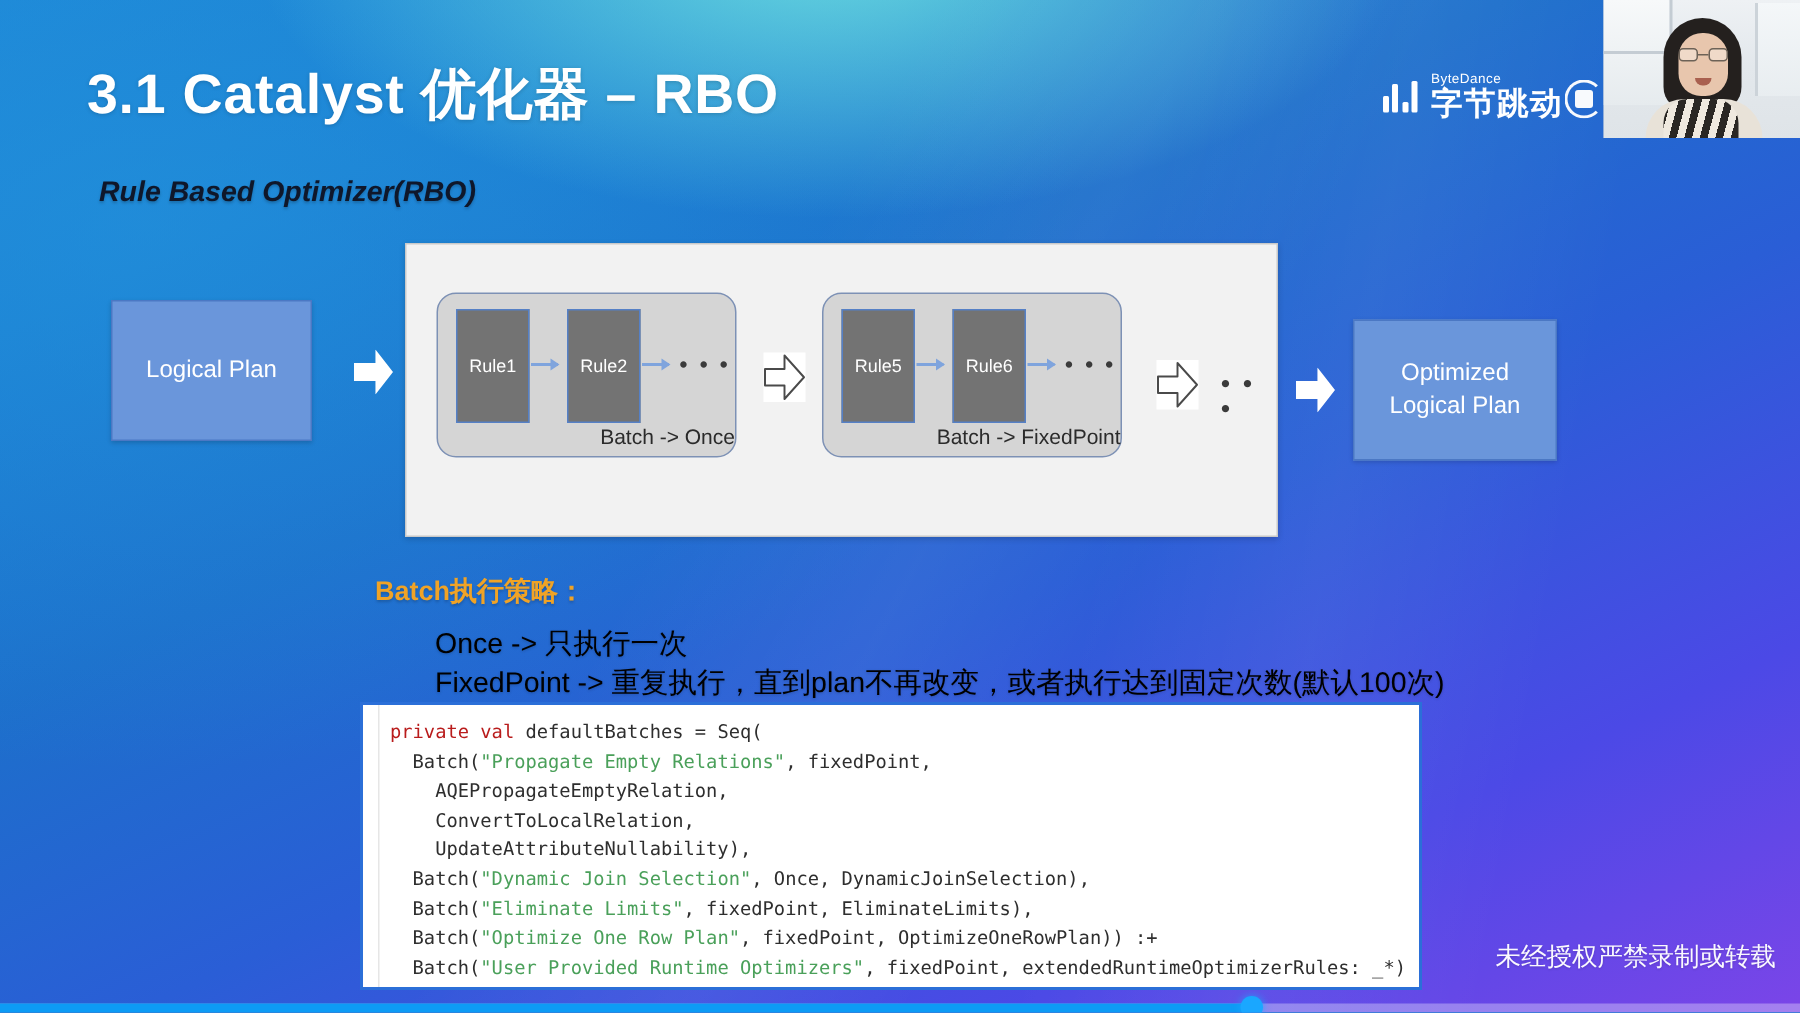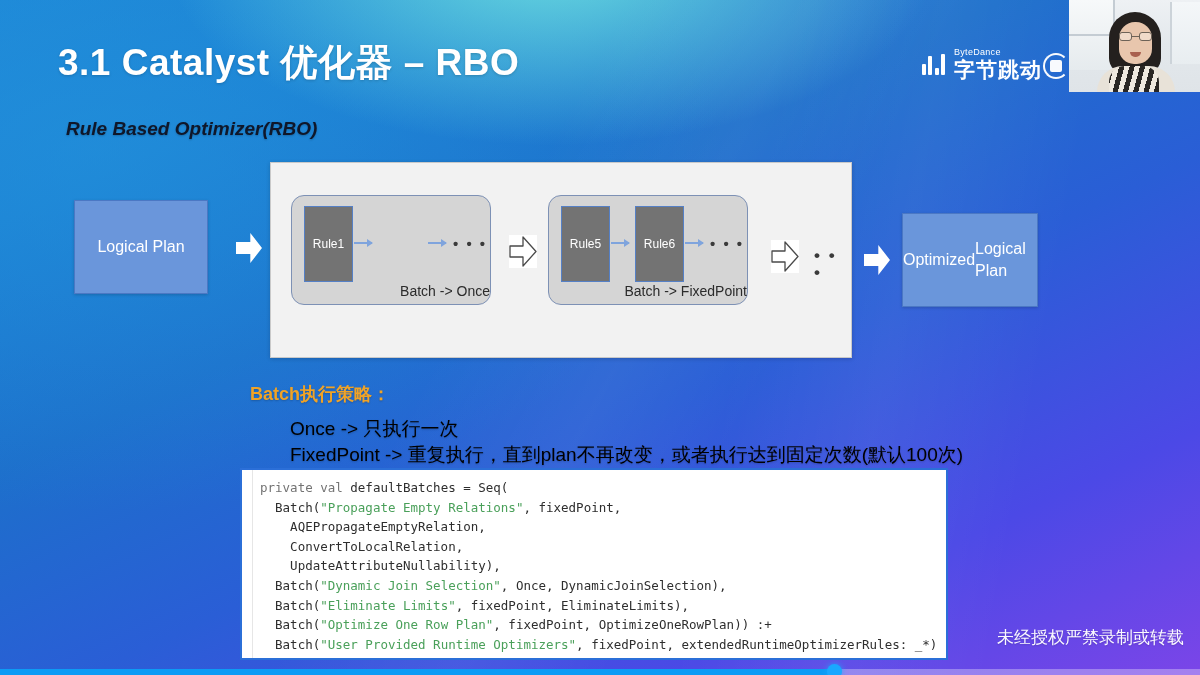--- a/index.html
+++ b/index.html
@@ -143,21 +143,21 @@
   #ha-2{ left:500px; top:77px; }
   #panel-dots{ left:543px; top:84px; font-size:17px; color:#3b3b3b; }
   #executor-label{
     position:absolute; left:0; right:0; top:146px; text-align:center;
     font-size:19px; color:#1c1c1c;
   }
 
   #optimized-plan{
     position:absolute; left:902px; top:213px; width:136px; height:94px;
     background:#6a96db; border:1px solid #4b78c4;
-    display:flex; flex-direction:row; align-items:center; justify-content:center;
+    display:flex; flex-direction:column; align-items:center; justify-content:center;
     color:#fff; font-size:16px; line-height:1.35;
     box-shadow:0 1px 3px rgba(0,0,0,.18);
   }
 
   
   #strategy-head{
     position:absolute; left:250px; top:382px;
     font-size:18px; font-weight:bold; color:#f0a326;
     text-shadow:0 1px 2px rgba(0,0,0,.2);
     white-space:nowrap;
@@ -179,21 +179,21 @@
   }
   #code-gutter{
     position:absolute; left:10px; top:0; bottom:0; width:1px; background:#e6e6e6;
   }
   #code-lines{
     position:absolute; left:18px; top:8px; right:4px;
     font-family:"DejaVu Sans Mono", monospace;
     font-size:12.5px; line-height:19.6px;
     color:#2e2e2e; white-space:pre;
   }
-  .tok-kw{ color:#737373; }
+  .tok-kw{ color:#b91c1c; }
   .tok-str{ color:#4aa05a; }
   .tok-pl{ color:#2e2e2e; }
 
   
   #webcam{
     position:absolute; right:0; top:0; width:131px; height:92px;
     overflow:hidden; background:#c9cfd6;
   }
   #wc-room{
     position:absolute; inset:0;
@@ -298,20 +298,21 @@
 </div>
 
 <div id="logical-plan">Logical Plan</div>
 <div id="arrow-in" class="solid-arrow"></div>
 
 <div id="executor-panel">
 
   <div id="batch-once" class="batch-box">
     <div class="rule-box rule-a">Rule1</div>
     <div class="mini-arrow ma-1"></div>
+    <div class="rule-box rule-b">Rule2</div>
     <div class="mini-arrow ma-2"></div>
     <div class="dots batch-dots">• • •</div>
     <div class="batch-label">Batch -&gt; Once</div>
   </div>
 
   <div id="ha-1" class="hollow-arrow">
     <svg width="28" height="33" viewBox="0 0 28 33">
       <path d="M1 11 L14 11 L14 2 L27 16.5 L14 31 L14 22 L1 22 Z" fill="#ffffff" stroke="#4a4a4a" stroke-width="1.3" stroke-linejoin="round"></path>
     </svg>
   </div>

